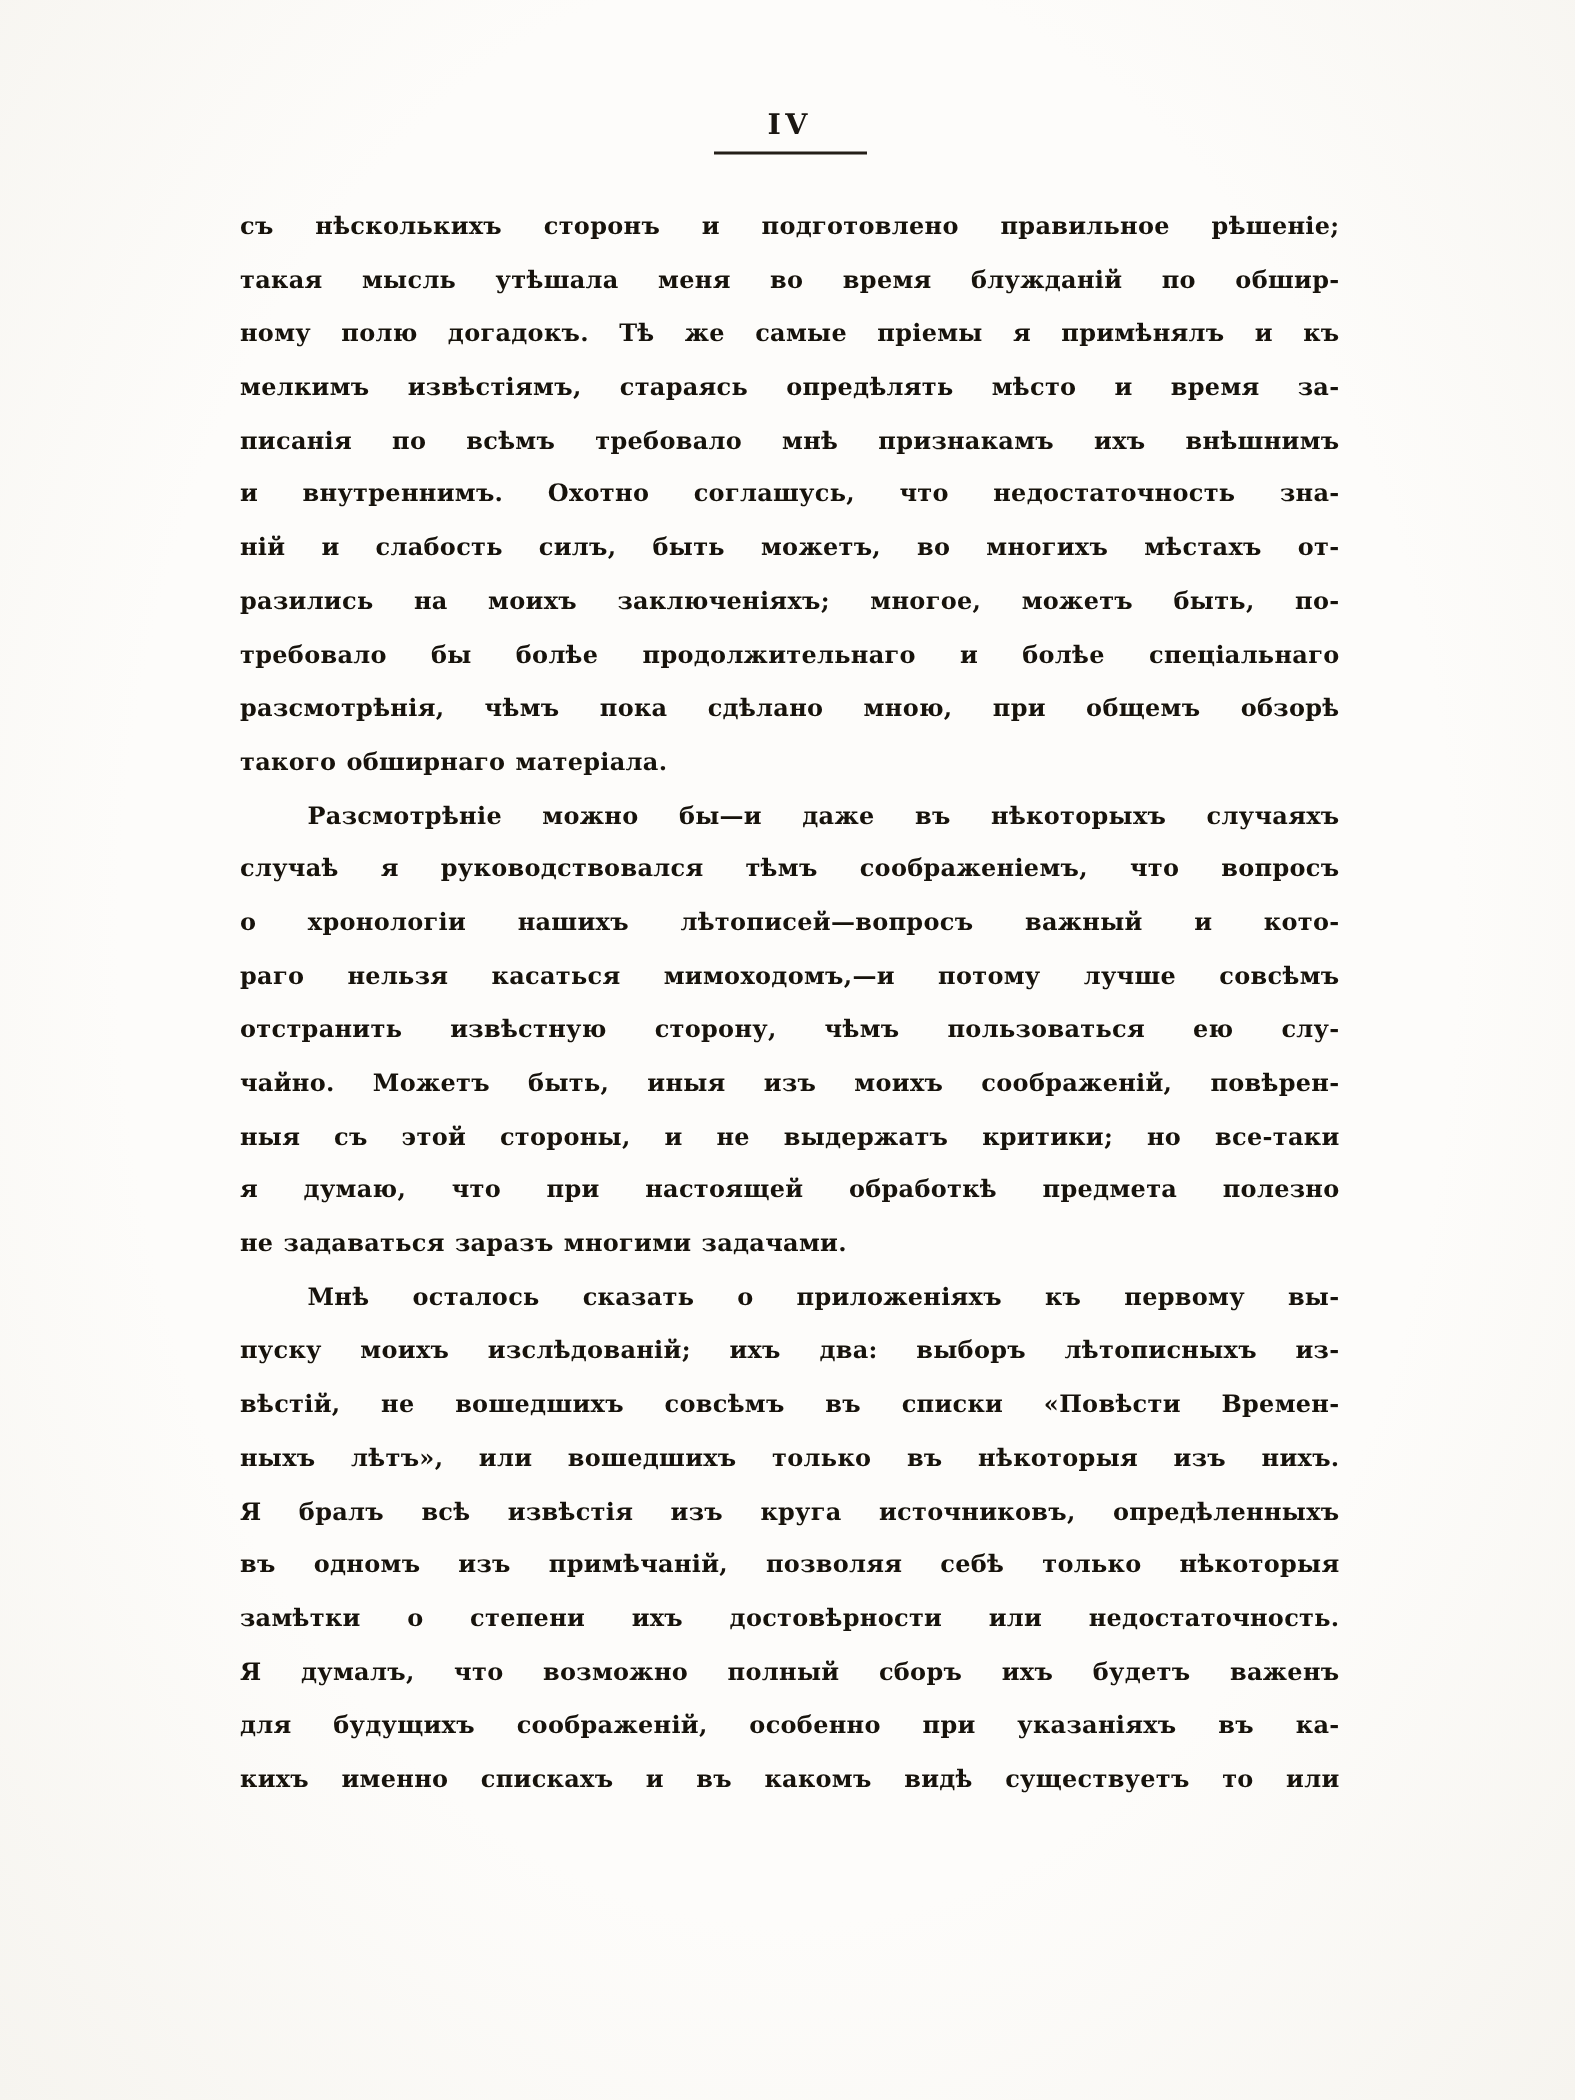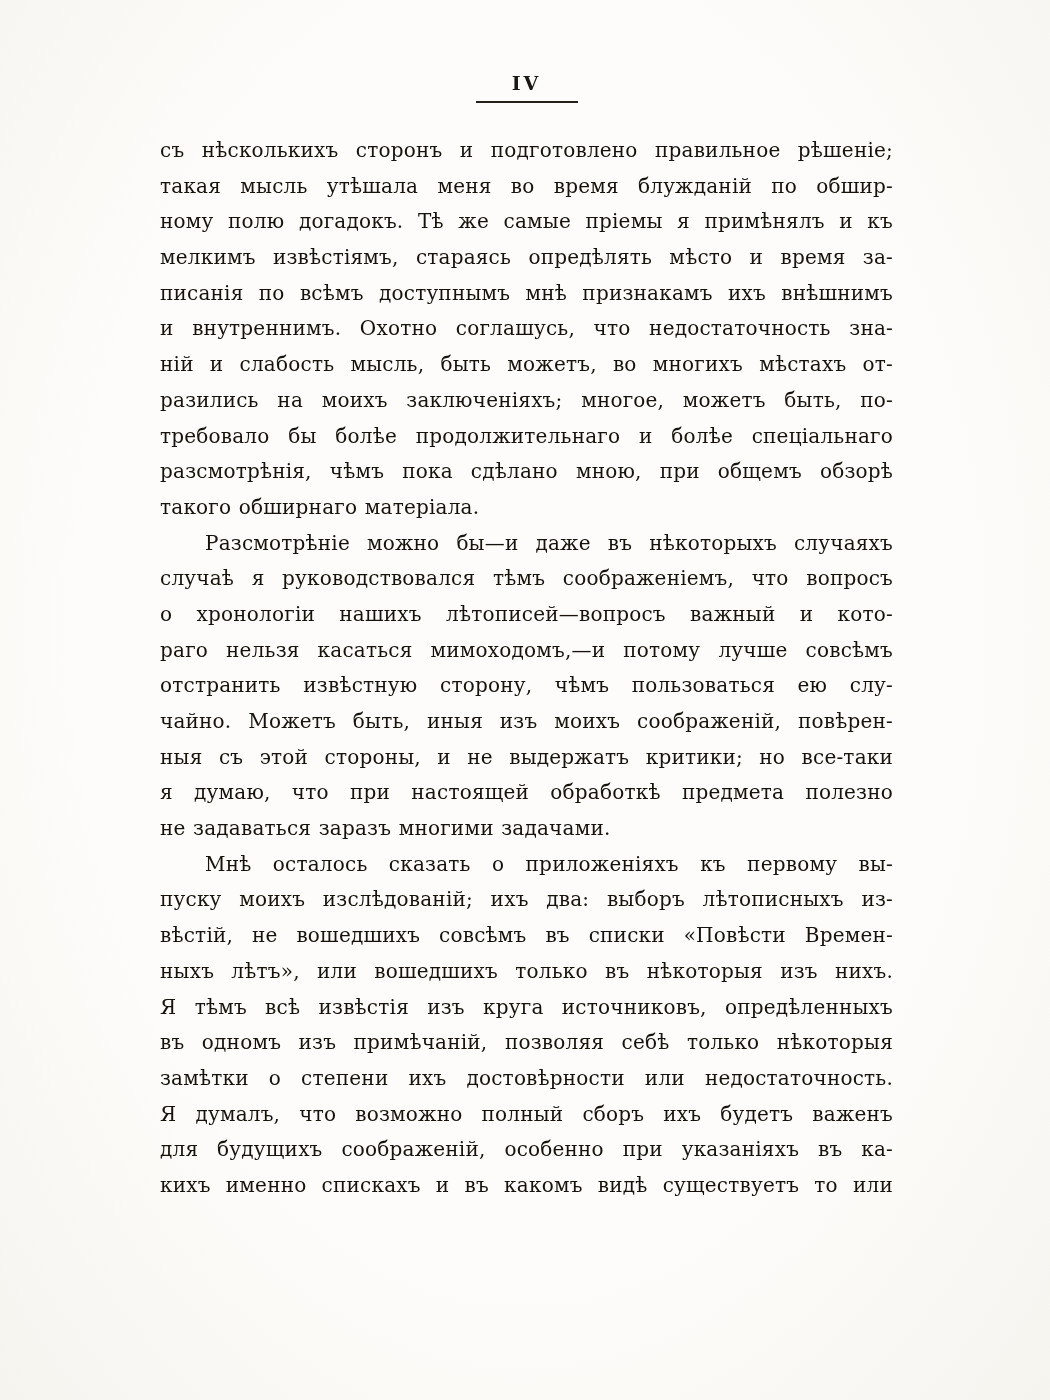--- a/index.html
+++ b/index.html
@@ -40,22 +40,22 @@
     position: absolute;
     top: 133px;
     left: 160px;
     width: 733px;
     color: #17130c;
   }
   .para { margin: 0; padding: 0; }
   .line {
     height: 35.7px;
     line-height: 35.7px;
-    font-size: 20px;
-    font-weight: 400;
+    font-size: 16px;
+    font-weight: 700;
     letter-spacing: 0.2px;
     word-spacing: 1px;
     white-space: normal;
     overflow: visible;
   }
   .j {
     text-align: justify;
     text-align-last: justify;
   }
   .last {
@@ -75,23 +75,23 @@
     <div class="pg-rule"></div>
   </header>
 
   <main class="text">
 
     <section class="para">
       <div class="line j">съ нѣсколькихъ сторонъ и подготовлено правильное рѣшеніе;</div>
       <div class="line j">такая мысль утѣшала меня во время блужданій по обшир-</div>
       <div class="line j">ному полю догадокъ. Тѣ же самые пріемы я примѣнялъ и къ</div>
       <div class="line j">мелкимъ извѣстіямъ, стараясь опредѣлять мѣсто и время за-</div>
-      <div class="line j">писанія по всѣмъ доступнымъ мнѣ признакамъ ихъ внѣшнимъ</div>
+      <div class="line j">писанія по всѣмъ требовало мнѣ признакамъ ихъ внѣшнимъ</div>
       <div class="line j">и внутреннимъ. Охотно соглашусь, что недостаточность зна-</div>
-      <div class="line j">ній и слабость мысль, быть можетъ, во многихъ мѣстахъ от-</div>
+      <div class="line j">ній и слабость силъ, быть можетъ, во многихъ мѣстахъ от-</div>
       <div class="line j">разились на моихъ заключеніяхъ; многое, можетъ быть, по-</div>
       <div class="line j">требовало бы болѣе продолжительнаго и болѣе спеціальнаго</div>
       <div class="line j">разсмотрѣнія, чѣмъ пока сдѣлано мною, при общемъ обзорѣ</div>
       <div class="line last">такого обширнаго матеріала.</div>
     </section>
 
     <section class="para">
       <div class="line j indent">Разсмотрѣніе можно бы—и даже въ нѣкоторыхъ случаяхъ</div>
       <div class="line j">случаѣ я руководствовался тѣмъ соображеніемъ, что вопросъ</div>
       <div class="line j">о хронологіи нашихъ лѣтописей—вопросъ важный и кото-</div>
@@ -101,21 +101,21 @@
       <div class="line j">ныя съ этой стороны, и не выдержатъ критики; но все-таки</div>
       <div class="line j">я думаю, что при настоящей обработкѣ предмета полезно</div>
       <div class="line last">не задаваться заразъ многими задачами.</div>
     </section>
 
     <section class="para">
       <div class="line j indent">Мнѣ осталось сказать о приложеніяхъ къ первому вы-</div>
       <div class="line j">пуску моихъ изслѣдованій; ихъ два: выборъ лѣтописныхъ из-</div>
       <div class="line j">вѣстій, не вошедшихъ совсѣмъ въ списки «Повѣсти Времен-</div>
       <div class="line j">ныхъ лѣтъ», или вошедшихъ только въ нѣкоторыя изъ нихъ.</div>
-      <div class="line j">Я тѣмъ всѣ извѣстія изъ круга источниковъ, опредѣленныхъ</div>
+      <div class="line j">Я бралъ всѣ извѣстія изъ круга источниковъ, опредѣленныхъ</div>
       <div class="line j">въ одномъ изъ примѣчаній, позволяя себѣ только нѣкоторыя</div>
       <div class="line j">замѣтки о степени ихъ достовѣрности или недостаточность.</div>
       <div class="line j">Я думалъ, что возможно полный сборъ ихъ будетъ важенъ</div>
       <div class="line j">для будущихъ соображеній, особенно при указаніяхъ въ ка-</div>
       <div class="line j">кихъ именно спискахъ и въ какомъ видѣ существуетъ то или</div>
     </section>
 
   </main>
 
 </div>

